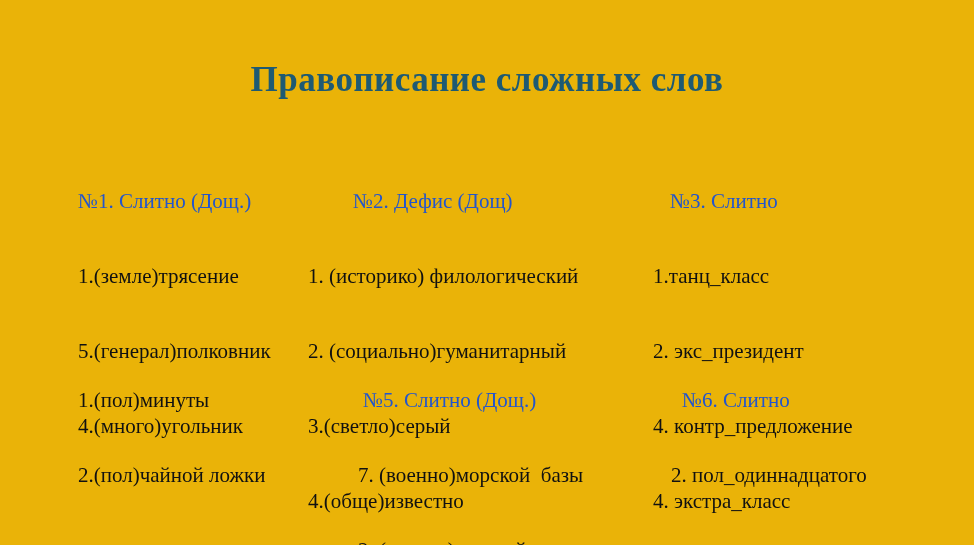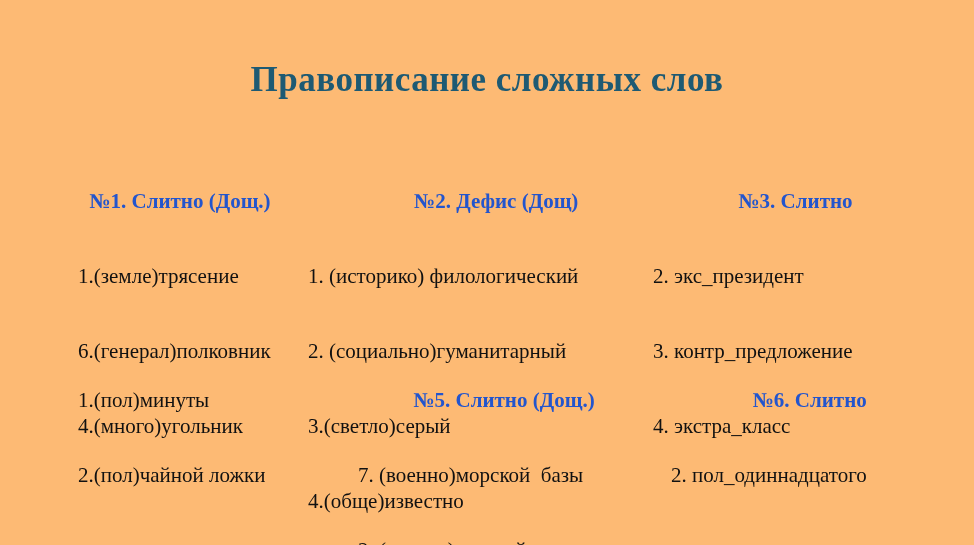--- a/index.html
+++ b/index.html
@@ -4,21 +4,21 @@
 <style>
   html, body {
     margin: 0;
     padding: 0;
     background: #ffffff;
   }
   .page {
     position: relative;
     width: 974px;
     height: 545px;
-    background: #fdba74;
+    background: #eab308;
     overflow: hidden;
     font-family: "Liberation Serif", "DejaVu Serif", serif;
   }
   .title {
     position: absolute;
     top: 60px;
     left: 0;
     width: 100%;
     text-align: center;
     font-size: 35px;
@@ -29,23 +29,22 @@
     margin: 0;
   }
   .block {
     position: absolute;
     font-size: 21px;
     line-height: 25px;
     white-space: pre;
   }
   .block-header {
     display: block;
-    font-weight: bold;
+    font-weight: normal;
     color: #2355cd;
-    text-align: right;
   }
   .item {
     display: block;
     color: #111111;
   }
   .b1 { left: 78px;  top: 139px; }
   .b2 { left: 308px; top: 139px; }
   .b2 .block-header { padding-left: 45px; }
   .b3 { left: 653px; top: 139px; }
   .b3 .block-header { padding-left: 17px; }
@@ -61,38 +60,39 @@
 </head>
 <body>
 
 <div class="page">
 
   <h1 class="title">Правописание сложных слов</h1>
 
   <div class="block b1">
     <span class="block-header">№1. Слитно (Дощ.)</span>
     <span class="item">1.(земле)трясение</span>
-    <span class="item">6.(генерал)полковник</span>
+    <span class="item">5.(генерал)полковник</span>
     <span class="item">4.(много)угольник</span>
     
   </div>
 
   <div class="block b2">
     <span class="block-header">№2. Дефис (Дощ)</span>
     <span class="item">1. (историко) филологический</span>
     <span class="item">2. (социально)гуманитарный</span>
     <span class="item">3.(светло)серый</span>
     <span class="item">4.(обще)известно</span>
     
   </div>
 
   <div class="block b3">
     <span class="block-header">№3. Слитно</span>
+    <span class="item">1.танц_класс</span>
     <span class="item">2. экс_президент</span>
-    <span class="item">3. контр_предложение</span>
+    <span class="item">4. контр_предложение</span>
     <span class="item">4. экстра_класс</span>
     
   </div>
 
   <div class="block b4">
     <span class="item">1.(пол)минуты</span>
     <span class="item">2.(пол)чайной ложки</span>
     
     
     

